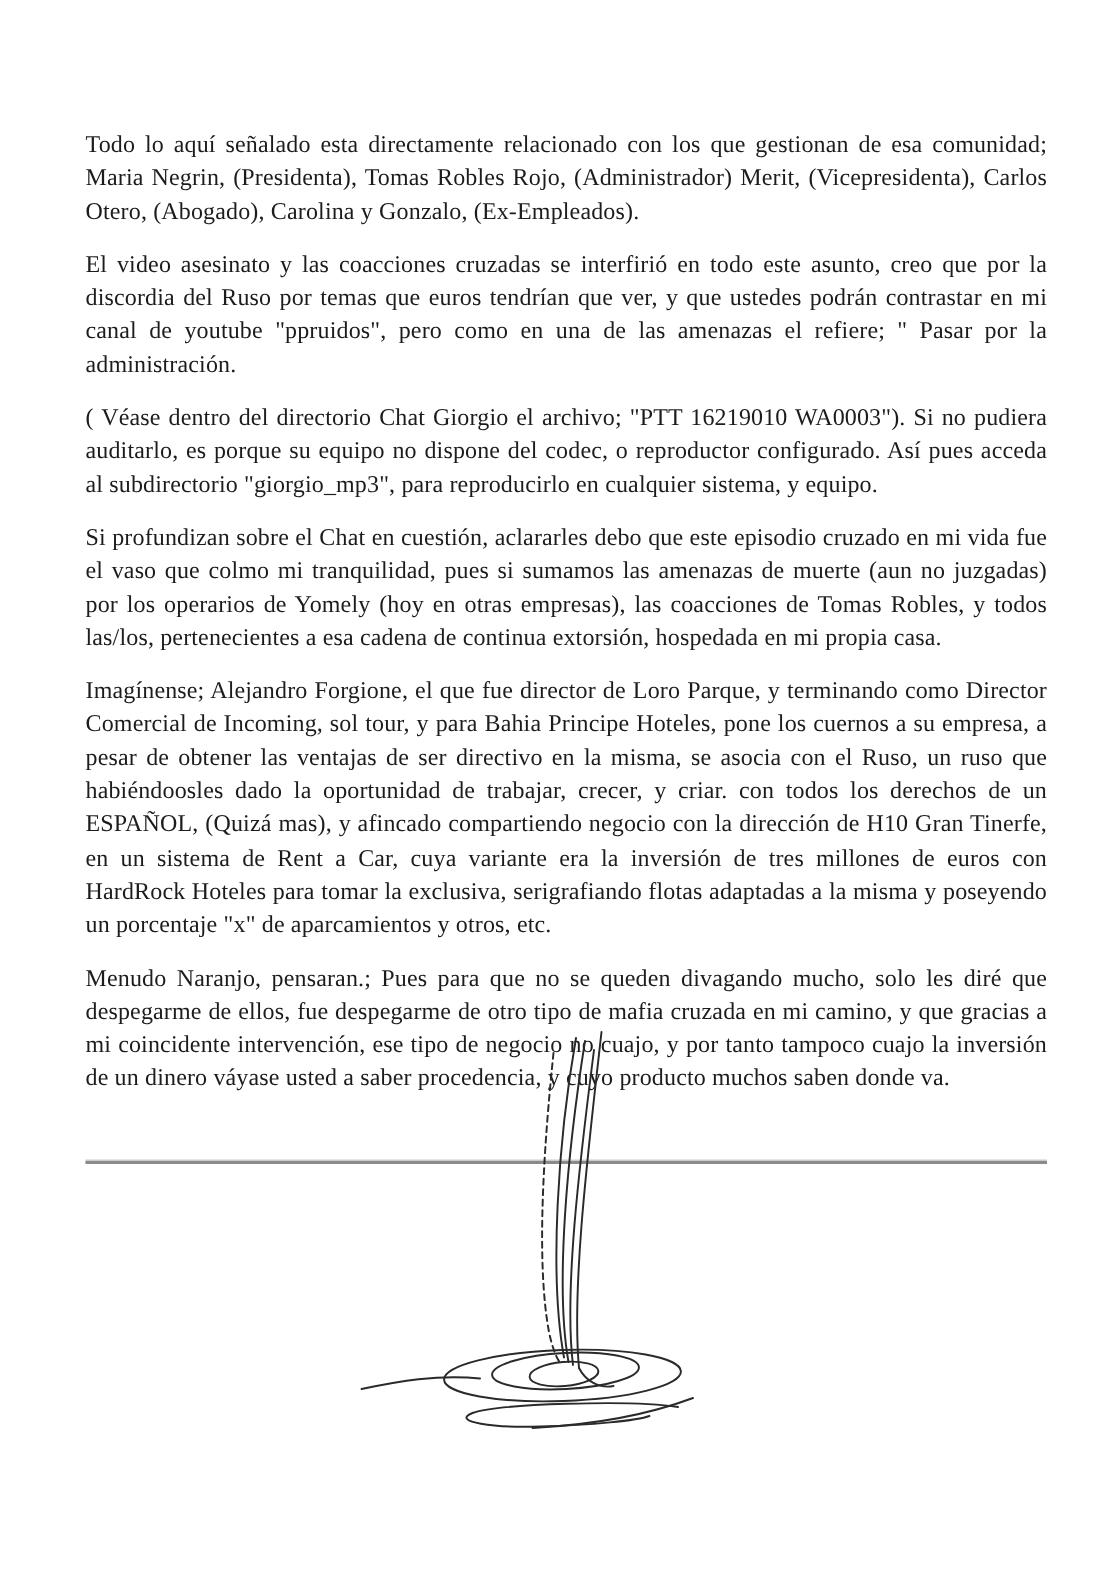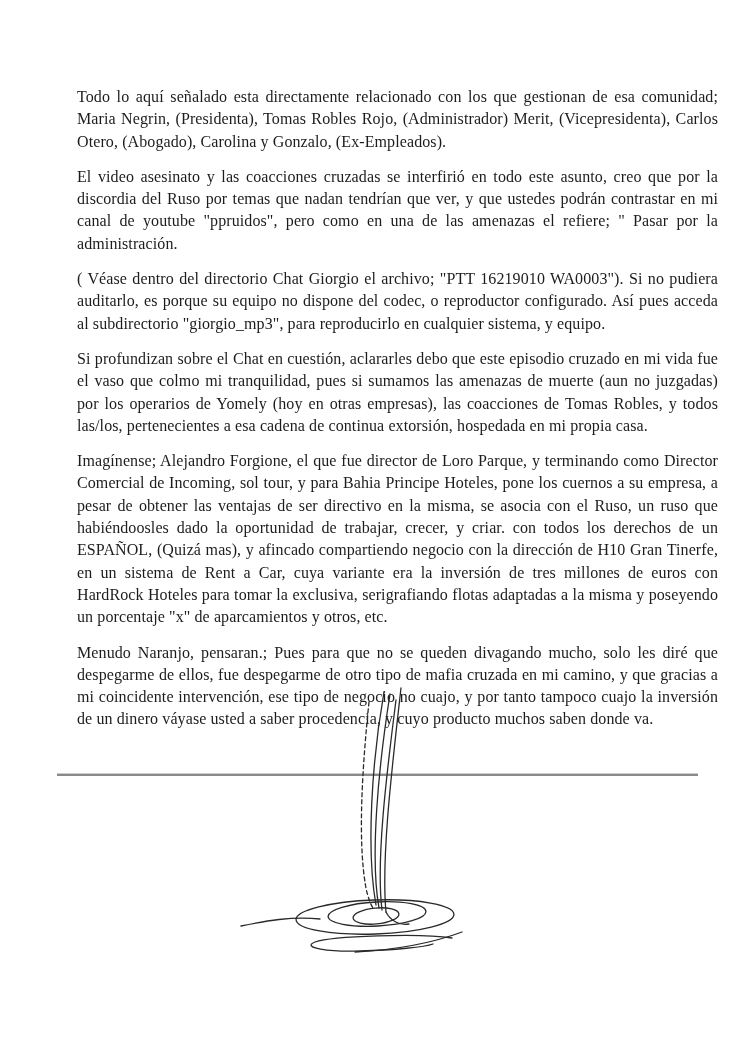--- a/index.html
+++ b/index.html
@@ -14,21 +14,20 @@
     background: #ffffff;
     overflow: hidden;
     font-family: "Liberation Serif", "DejaVu Serif", serif;
     color: #1c1c1c;
   }
   .doc-body {
     position: absolute;
     left: 57px;
     top: 86px;
     width: 641px;
-    margin-left: 20px;
   }
   .doc-body p {
     margin: 0 0 13px 0;
     font-size: 16px;
     line-height: 22.3px;
     text-align: justify;
     letter-spacing: 0.1px;
     color: #1c1c1c;
   }
   .footer-divider {
@@ -49,21 +48,21 @@
     pointer-events: none;
   }
 </style>
 </head>
 <body>
 
 <div class="page">
 
   <div class="doc-body">
     <p>Todo lo aquí señalado esta directamente relacionado con  los que gestionan de esa comunidad; Maria Negrin, (Presidenta), Tomas Robles Rojo, (Administrador) Merit, (Vicepresidenta), Carlos Otero, (Abogado), Carolina y Gonzalo, (Ex-Empleados).</p>
-    <p>El video asesinato y las coacciones cruzadas se interfirió en todo este asunto, creo que por la discordia del Ruso por temas que nadan tendrían que ver, y que ustedes podrán contrastar en mi canal de youtube "ppruidos", pero como en una de las amenazas el refiere; " Pasar por la administración.</p>
+    <p>El video asesinato y las coacciones cruzadas se interfirió en todo este asunto, creo que por la discordia del Ruso por temas que euros tendrían que ver, y que ustedes podrán contrastar en mi canal de youtube "ppruidos", pero como en una de las amenazas el refiere; " Pasar por la administración.</p>
     <p>( Véase dentro del directorio Chat Giorgio el archivo; "PTT 16219010 WA0003"). Si no pudiera auditarlo, es porque su equipo no dispone del codec, o reproductor configurado. Así pues acceda al subdirectorio "giorgio_mp3", para reproducirlo en cualquier sistema, y equipo.</p>
     <p>Si profundizan sobre el Chat en cuestión, aclararles debo que este episodio cruzado en mi vida fue el vaso que colmo mi tranquilidad, pues si sumamos las amenazas de muerte (aun no juzgadas) por los operarios de Yomely (hoy en otras empresas), las coacciones de Tomas Robles, y todos las/los, pertenecientes a esa cadena de continua extorsión, hospedada en mi propia casa.</p>
     <p>Imagínense; Alejandro Forgione, el que fue director de Loro Parque, y terminando como Director Comercial de Incoming, sol tour, y para Bahia Principe Hoteles, pone los cuernos a su empresa, a pesar de obtener las ventajas de ser directivo en la misma, se asocia con el Ruso, un ruso que habiéndoosles dado la oportunidad de trabajar, crecer, y criar. con todos los derechos de un ESPAÑOL, (Quizá mas), y afincado compartiendo negocio con la dirección de H10 Gran Tinerfe, en un sistema de Rent a Car, cuya variante era la inversión de tres millones de euros con HardRock Hoteles para tomar la exclusiva, serigrafiando flotas adaptadas a la misma y poseyendo un porcentaje "x" de aparcamientos y otros, etc.</p>
     <p>Menudo Naranjo, pensaran.; Pues para que no se queden divagando mucho, solo les diré que despegarme de ellos, fue despegarme de otro tipo de mafia cruzada en mi camino, y que gracias a mi coincidente intervención, ese tipo de negocio no cuajo, y por tanto tampoco cuajo la inversión de un dinero váyase usted a saber procedencia, y cuyo producto muchos saben donde va.</p>
   </div>
 
   <div class="footer-divider"></div>
 
   <svg class="signature" viewBox="225 680 320 290" xmlns="http://www.w3.org/2000/svg" fill="none" stroke="#2a2a2a" stroke-width="1.3" stroke-linecap="round">
 

